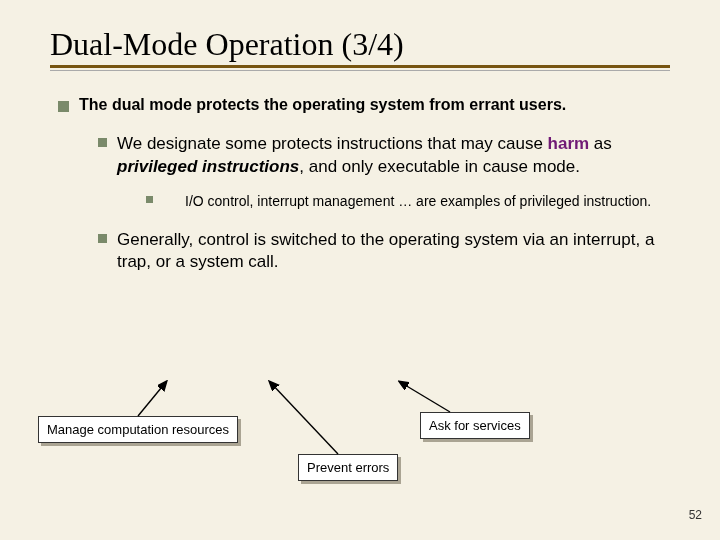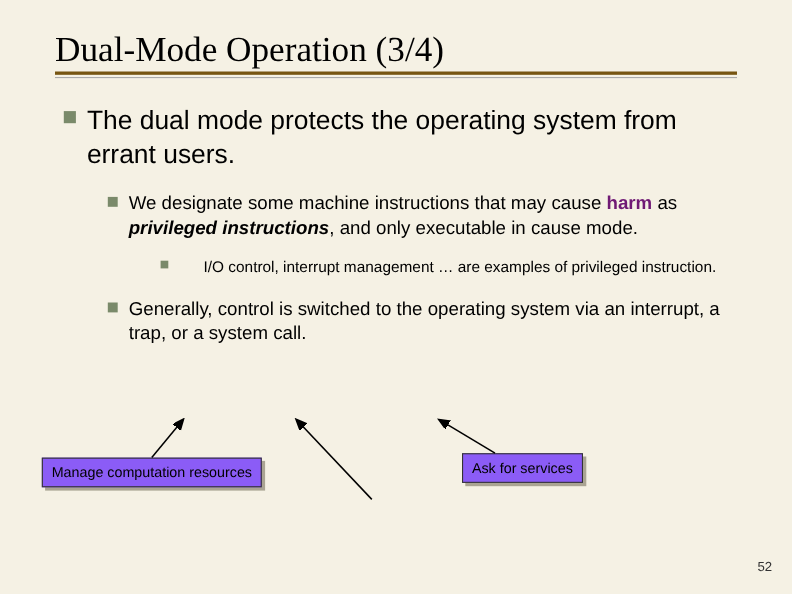--- a/index.html
+++ b/index.html
@@ -29,22 +29,23 @@
     border-bottom: 3px solid #775511;
     margin-bottom: 2px;
   }
   .title-underline2 {
     border-bottom: 1px solid #aaa;
     margin-bottom: 24px;
   }
   .lvl1 {
     display: flex;
     margin: 0 0 18px 8px;
-    font-size: 24px;
+    font-size: 16px;
     line-height: 1.28;
+    font-weight: bold;
   }
   .lvl2 {
     display: flex;
     margin: 0 0 14px 48px;
     font-size: 17px;
     line-height: 1.3;
   }
   .lvl3 {
     display: flex;
     margin: 0 0 18px 96px;
@@ -69,21 +70,21 @@
   .bullet-box.xs {
     width: 7px;
     height: 7px;
     margin-top: 4px;
   }
   .bold { font-weight: bold; }
   .italic { font-style: italic; text-align: center; }
   .red { color: #701a75; }
   .callout {
     position: absolute;
-    background: #8b5cf6;
+    background: #ffffff;
     border: 1px solid #333;
     box-shadow: 3px 3px 0 #aaa493;
     font-size: 13px;
     padding: 5px 8px;
     white-space: nowrap;
     text-align: center;
   }
   .arrow {
     position: absolute;
     stroke: #000;
@@ -107,35 +108,36 @@
   <div class="title-underline2"></div>
 
   <div class="lvl1">
     <span class="bullet-box"></span>
     <span>The dual mode protects the operating system from errant users.</span>
   </div>
 
   <div class="lvl2">
     <span class="bullet-box sm"></span>
     <span>
-      <span>We designate some machine instructions that may cause </span><span class="bold red">harm</span><span> as </span><span class="bold italic">privileged instructions</span><span>, and only executable in cause mode.</span>
+      <span>We designate some protects instructions that may cause </span><span class="bold red">harm</span><span> as </span><span class="bold italic">privileged instructions</span><span>, and only executable in cause mode.</span>
     </span>
   </div>
 
   <div class="lvl3">
     <span class="bullet-box xs"></span>
     <span>I/O control, interrupt management … are examples of privileged instruction.</span>
   </div>
 
   <div class="lvl2">
     <span class="bullet-box sm"></span>
     <span>Generally, control is switched to the operating system via an interrupt, a trap, or a system call.</span>
   </div>
 
   <div class="callout" style="left:38px; top:416px;">Manage computation resources</div>
+  <div class="callout" style="left:298px; top:454px;">Prevent errors</div>
   <div class="callout" style="left:420px; top:412px;">Ask for services</div>
 
   <svg class="arrow" style="left:0;top:0;" width="720" height="540">
     <defs>
       <marker id="ah" markerWidth="8" markerHeight="8" refX="6" refY="3" orient="auto">
         <path d="M0,0 L7,3 L0,6 Z" fill="#000"></path>
       </marker>
     </defs>
     <line x1="138" y1="416" x2="166" y2="382" stroke="#000" stroke-width="1.4" marker-end="url(#ah)"></line>
     <line x1="338" y1="454" x2="270" y2="382" stroke="#000" stroke-width="1.4" marker-end="url(#ah)"></line>

